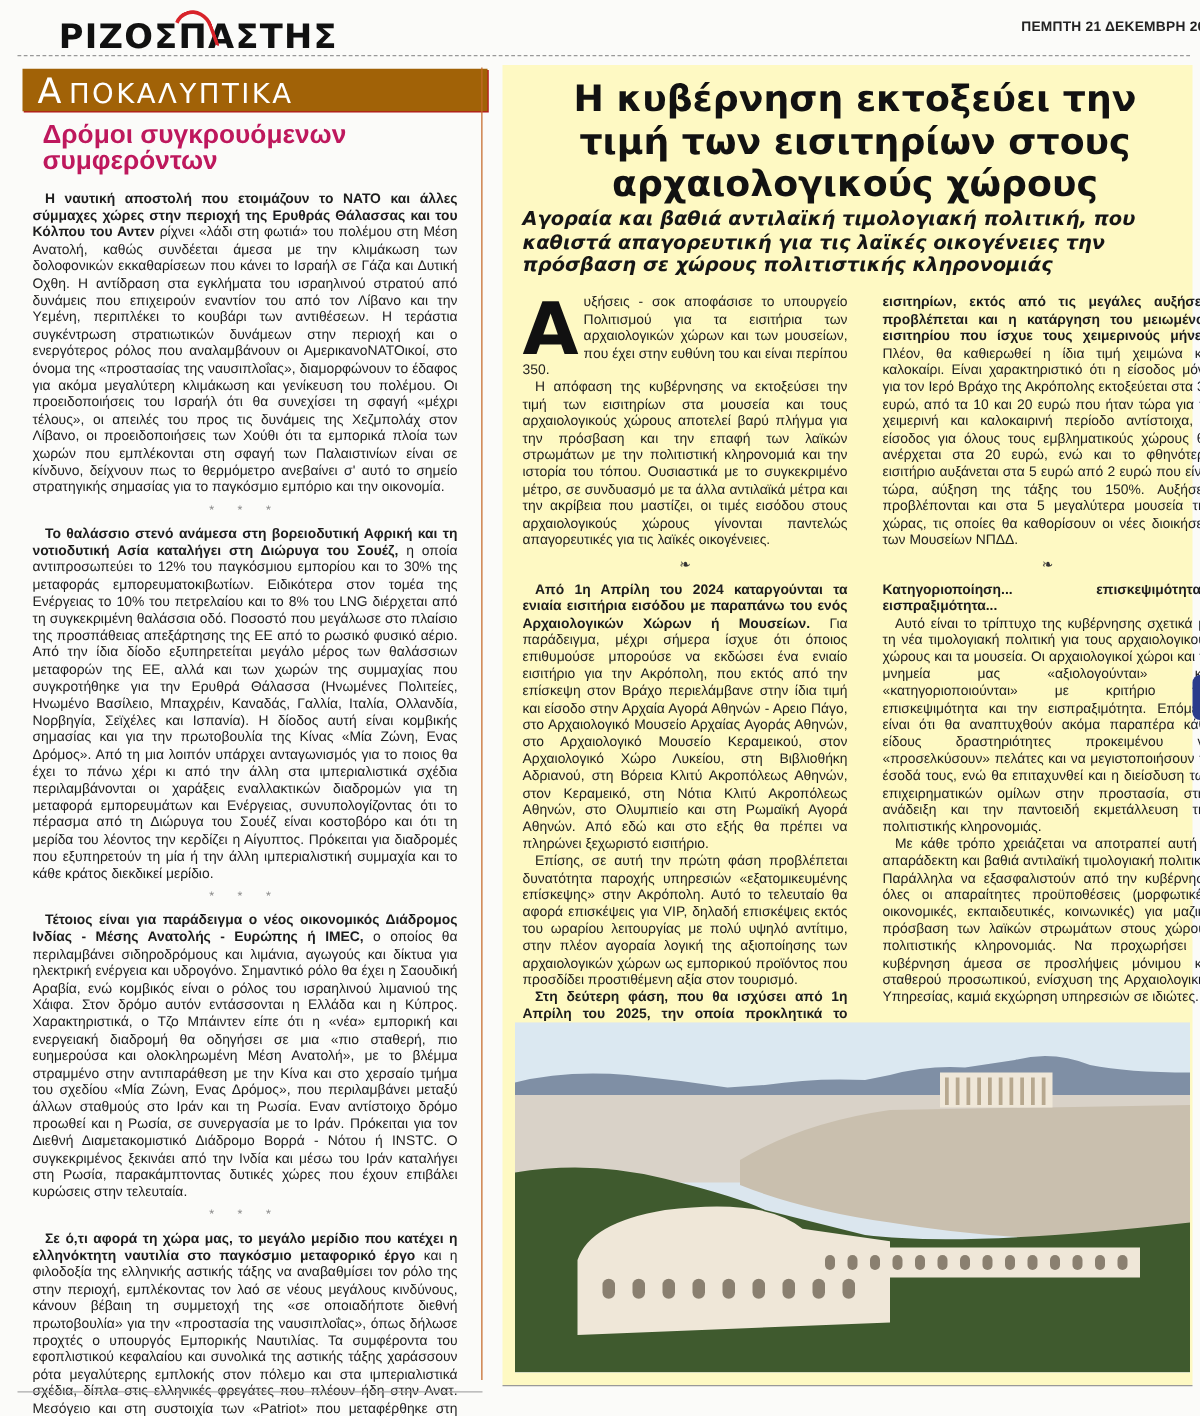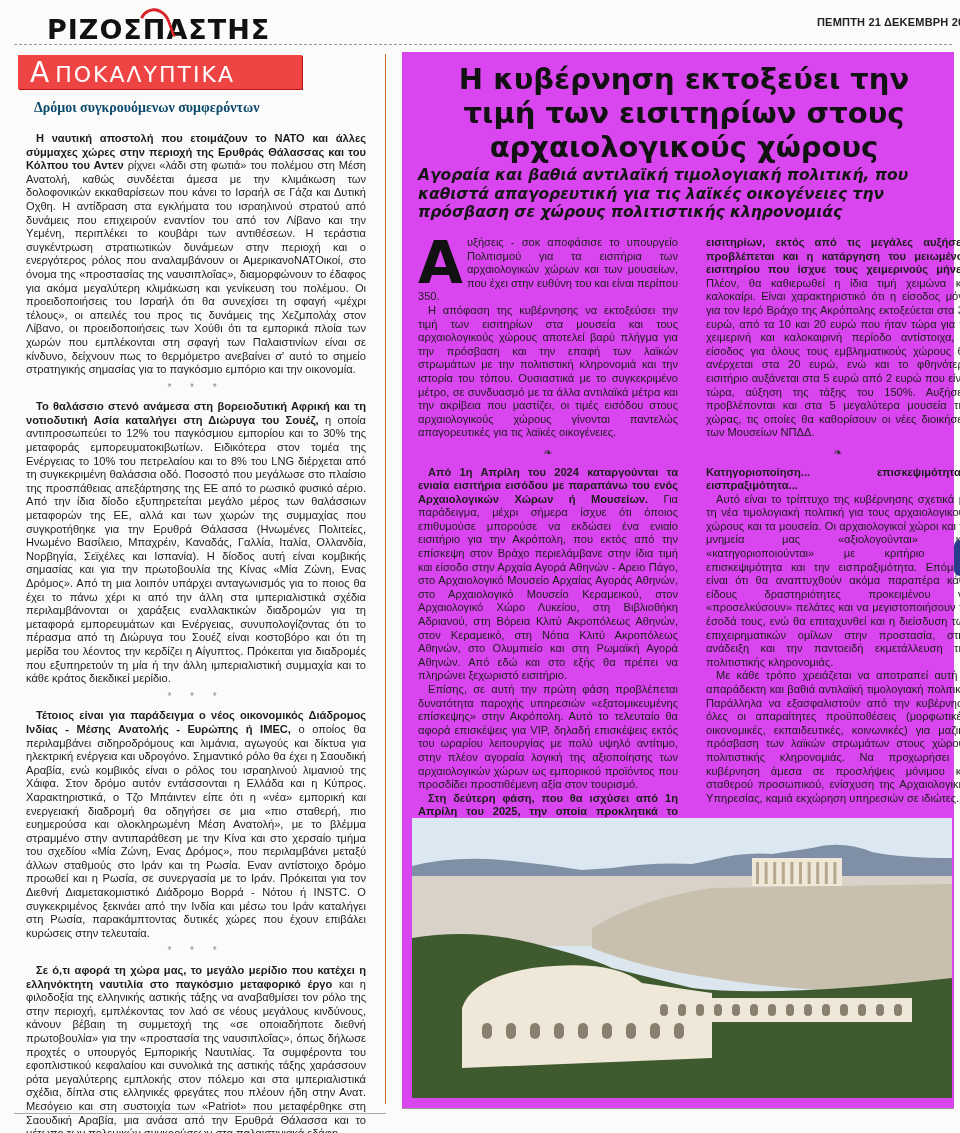--- a/index.html
+++ b/index.html
@@ -29,32 +29,32 @@
     font-size: 11px; font-weight: bold; color: #222; letter-spacing: 0.2px;
   }
   .top-rule {
     position: absolute; left: 14px; top: 44px; width: 938px; height: 0;
     border-top: 1px dashed #999;
   }
   .left-col {
     position: absolute; left: 14px; top: 52px; width: 352px;
   }
   .rubric {
-    background: #ef4444; color: #fff; height: 34px; width: 284px;
+    background: #a16207; color: #fff; height: 34px; width: 372px;
     margin-left: 4px; margin-top: 3px;
     box-shadow: 1px 1px 0 #b3151b;
   }
   .rubric span {
     display: inline-block; padding-left: 6px; line-height: 36px;
     font-family: "DejaVu Sans", sans-serif; font-size: 22px; letter-spacing: 2px;
   }
   .rubric .cap { font-size: 28px; letter-spacing: 0; }
   .left-title {
-    font-family: Liberation Serif, serif; font-weight: bold;
-    font-size: 14px; line-height: 21px; margin: 8px 0 0 20px; color: #0c4a6e;
+    font-family: Liberation Sans, sans-serif; font-weight: bold;
+    font-size: 21px; line-height: 21px; margin: 8px 0 0 20px; color: #be185d;
   }
   .body-text {
     font-size: 11.1px; line-height: 13.6px; text-align: justify; color: #1d1d1d;
   }
   .body-text p { margin: 0; text-indent: 10px; }
   .body-text b { font-weight: bold; }
   .left-body { margin-top: 14px; padding-left: 12px; }
   .stars {
     text-align: center; color: #888; font-size: 10px; letter-spacing: 8px;
     margin: 4px 0 6px 0;
@@ -62,21 +62,21 @@
   .bottom-rule-left {
     position: absolute; left: 14px; top: 1113px; width: 372px;
     border-top: 1px solid #aaa;
   }
   .col-divider {
     position: absolute; left: 385px; top: 54px; width: 1px; height: 1050px;
     background: #c56a2a;
   }
   .right-area {
     position: absolute; left: 402px; top: 52px; width: 552px; height: 1056px;
-    background: #d946ef;
+    background: #fef9c3;
   }
   .main-headline {
     position: absolute; left: 22px; top: 10px; width: 520px;
     font-family: "DejaVu Sans", sans-serif; font-weight: bold;
     font-size: 29px; line-height: 34px; text-align: center; color: #121212;
   }
   .sub-headline {
     position: absolute; left: 16px; top: 114px; width: 524px;
     font-family: "DejaVu Sans", sans-serif; font-weight: bold; font-style: italic;
     font-size: 15.5px; line-height: 18.5px; color: #161616;

